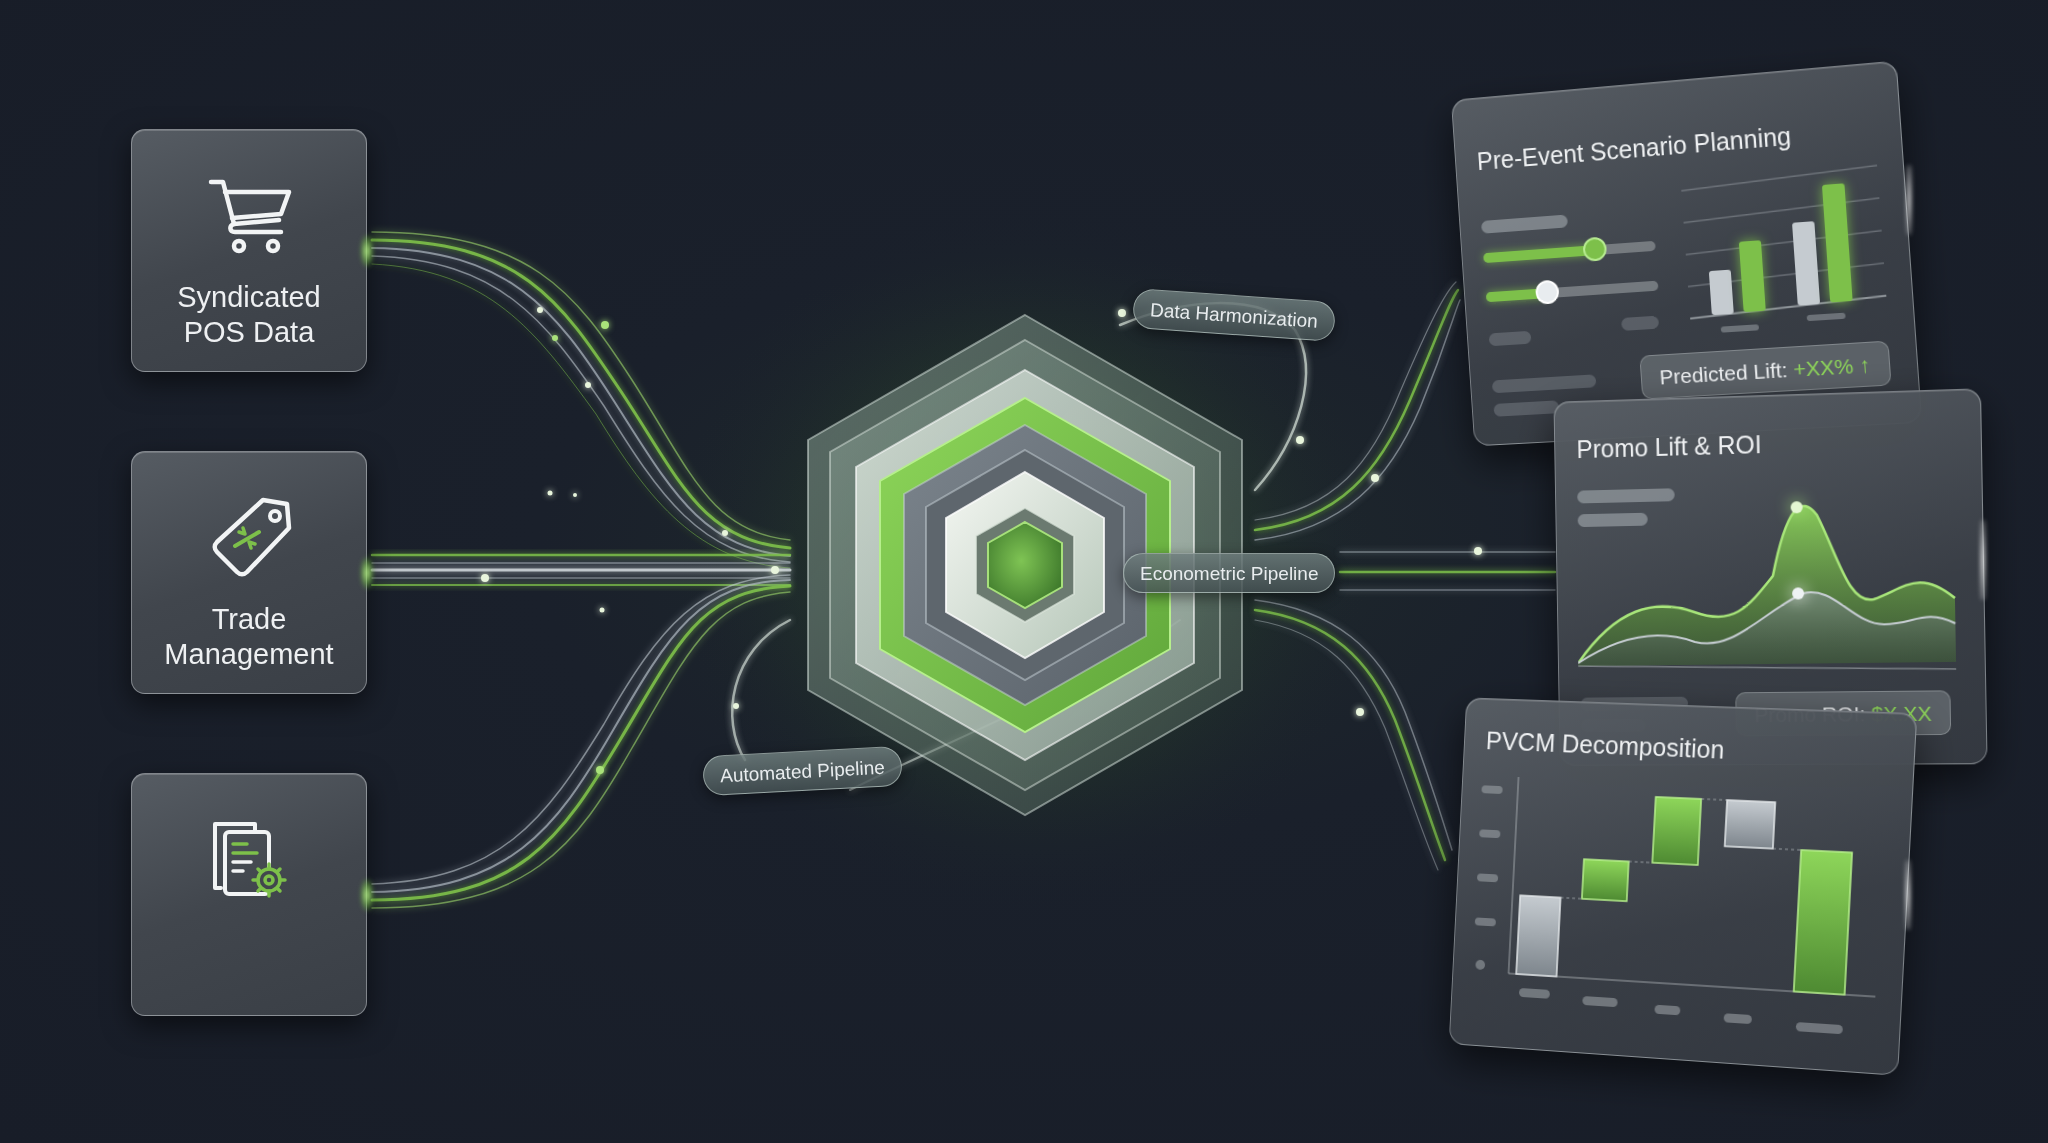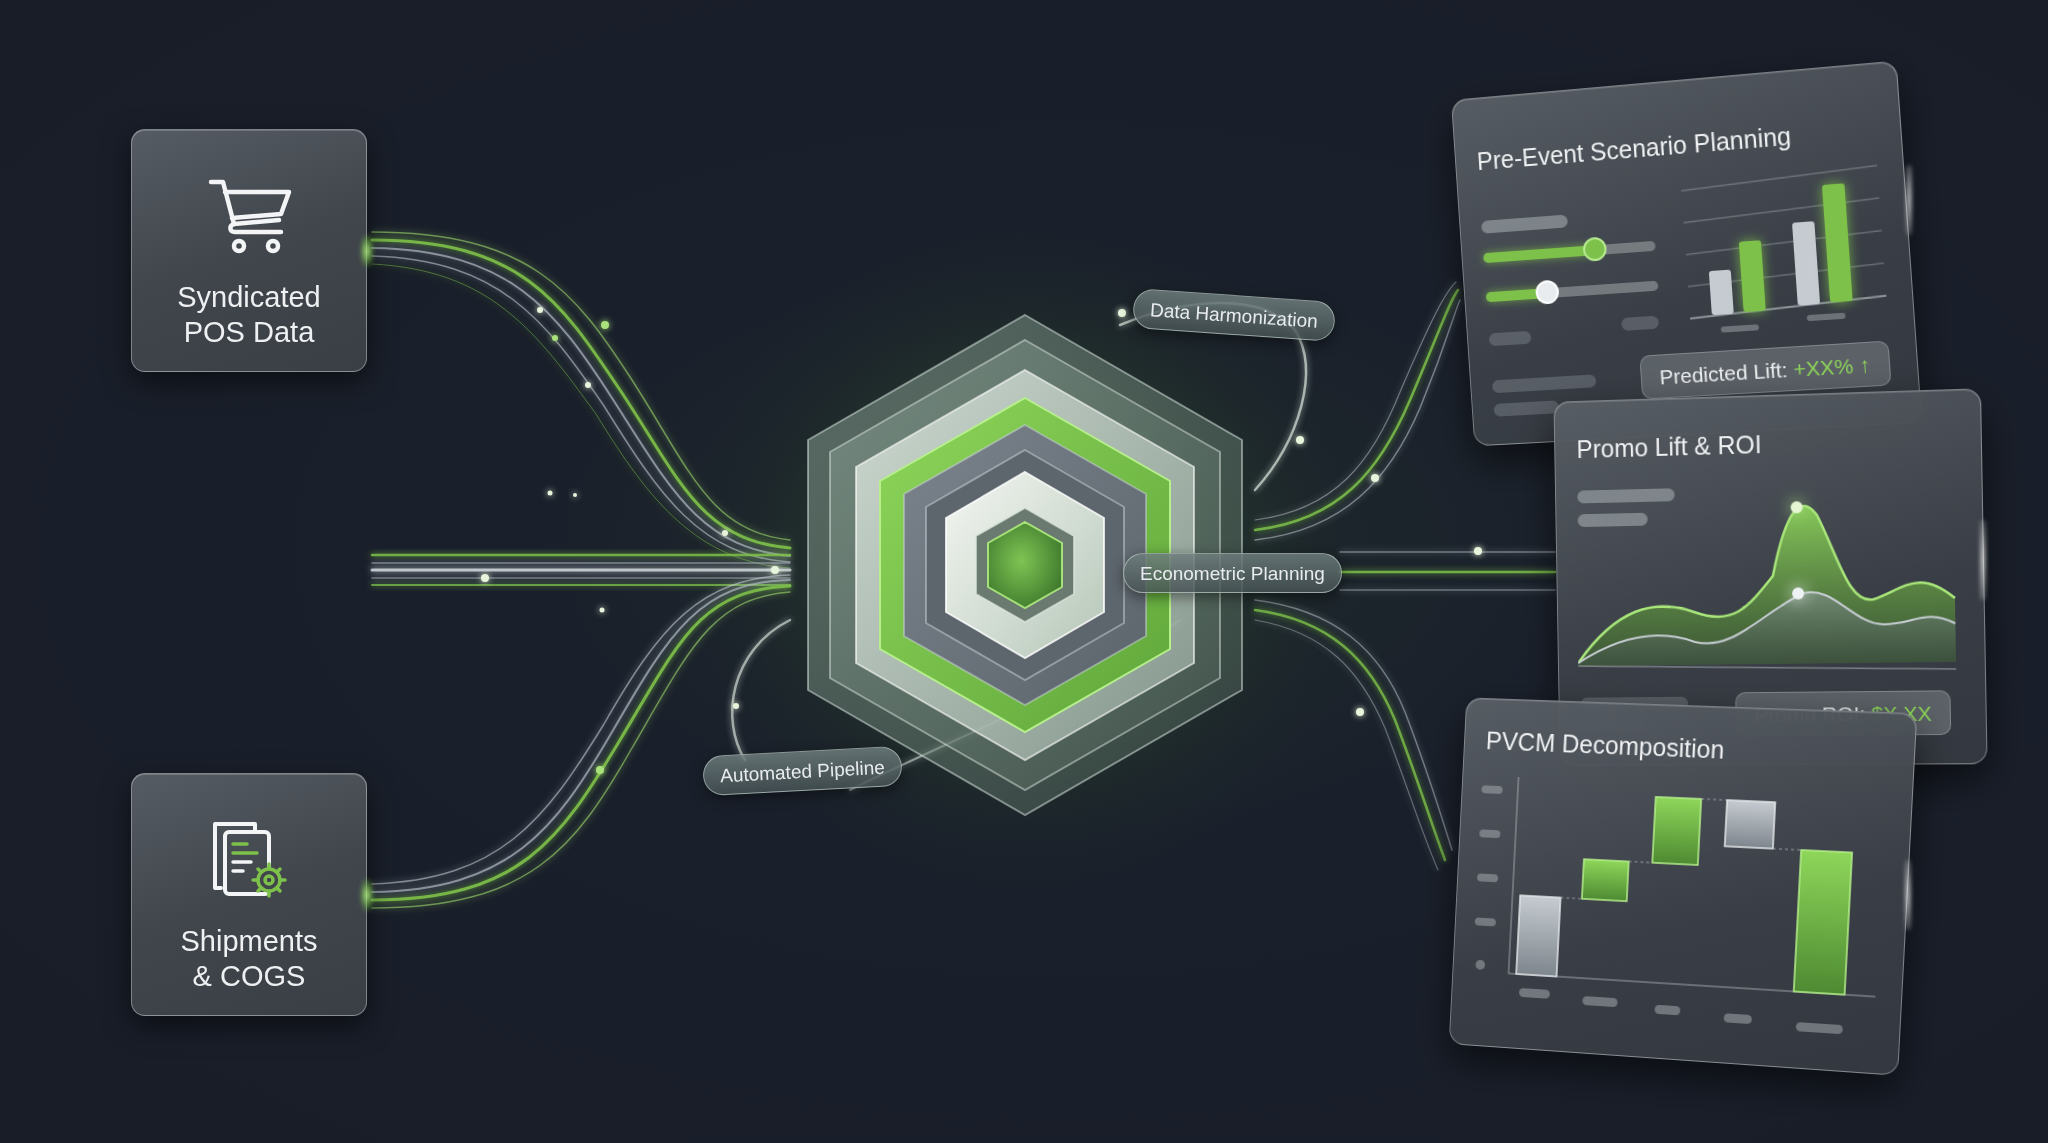--- a/index.html
+++ b/index.html
@@ -182,20 +182,32 @@
       <path d="M24,24 L88,24 L80,46 L31,50"></path>
       <path d="M33,56 C28,57 28,64 34,64 L80,64"></path>
       <circle cx="38" cy="78" r="5"></circle>
       <circle cx="72" cy="78" r="5"></circle>
     </svg>
     <div class="label">Syndicated
 POS Data</div>
     <div class="port"></div>
   </div>
 
+  <div class="src-card" style="top:451px;">
+    <svg class="icon" viewBox="0 0 96 96" fill="none" stroke-linecap="round" stroke-linejoin="round">
+      <path d="M62,10 L86,14 L88,38 L46,82 C43,85 39,85 36,82 L16,62 C13,59 13,55 16,52 Z" stroke="#f2f4f5" stroke-width="4.5"></path>
+      <circle cx="74" cy="26" r="5" stroke="#f2f4f5" stroke-width="4"></circle>
+      <line x1="34" y1="56" x2="58" y2="42" stroke="#7dc04a" stroke-width="4"></line>
+      <path d="M38,42 L44,44 L42,38" stroke="#7dc04a" stroke-width="3.5"></path>
+      <path d="M50,58 L48,52 L54,54" stroke="#7dc04a" stroke-width="3.5"></path>
+    </svg>
+    <div class="label">Trade
+Management</div>
+    <div class="port"></div>
+  </div>
 
   <div class="src-card" style="top:773px;">
     <svg class="icon" viewBox="0 0 96 96" fill="none" stroke-linecap="round" stroke-linejoin="round">
       <path d="M20,76 L14,76 L14,12 L54,12 L54,18" stroke="#f2f4f5" stroke-width="4"></path>
       <rect x="24" y="20" width="44" height="62" rx="4" stroke="#f2f4f5" stroke-width="4"></rect>
       <line x1="32" y1="32" x2="46" y2="32" stroke="#7dc04a" stroke-width="3.5"></line>
       <line x1="32" y1="41" x2="56" y2="41" stroke="#7dc04a" stroke-width="3.5"></line>
       <line x1="32" y1="50" x2="50" y2="50" stroke="#f2f4f5" stroke-width="3.5"></line>
       <line x1="32" y1="59" x2="42" y2="59" stroke="#f2f4f5" stroke-width="3.5"></line>
       <g stroke="#7dc04a" stroke-width="3.5" transform="translate(68,68)">
@@ -204,22 +216,20 @@
         <line x1="0" y1="-11" x2="0" y2="-16"></line>
         <line x1="0" y1="11" x2="0" y2="16"></line>
         <line x1="-11" y1="0" x2="-16" y2="0"></line>
         <line x1="11" y1="0" x2="16" y2="0"></line>
         <line x1="8" y1="8" x2="11" y2="11"></line>
         <line x1="-8" y1="-8" x2="-11" y2="-11"></line>
         <line x1="8" y1="-8" x2="11" y2="-11"></line>
         <line x1="-8" y1="8" x2="-11" y2="11"></line>
       </g>
     </svg>
-    <div class="label">Shipments
-&amp; COGS</div>
     <div class="port"></div>
   </div>
 
   <div class="hex-wrap">
     <svg viewBox="0 0 470 530">
       <defs>
         <linearGradient id="glassA" x1="0" y1="0" x2="1" y2="1">
           <stop offset="0%" stop-color="#8fa59a" stop-opacity="0.55"></stop>
           <stop offset="100%" stop-color="#4f6258" stop-opacity="0.45"></stop>
         </linearGradient>
@@ -251,21 +261,21 @@
       <polygon points="235,98 380,181 380,349 235,432 90,349 90,181" fill="url(#greenRing)" stroke="#b6ef8c" stroke-width="2"></polygon>
       <polygon points="235,125 356,194 356,336 235,405 114,336 114,194" fill="url(#greyRing)" stroke="rgba(200,210,215,0.5)" stroke-width="2"></polygon>
       <polygon points="235,150 334,207 334,323 235,380 136,323 136,207" fill="#5e666d" stroke="rgba(200,210,215,0.5)" stroke-width="2"></polygon>
       <polygon points="235,172 314,218 314,312 235,358 156,312 156,218" fill="url(#innerGlass)" stroke="rgba(255,255,255,0.8)" stroke-width="2"></polygon>
       <polygon points="235,208 284,236 284,294 235,322 186,294 186,236" fill="#6b7a70" stroke="rgba(220,230,220,0.7)" stroke-width="2"></polygon>
       <polygon points="235,222 272,243 272,287 235,308 198,287 198,243" fill="url(#coreGreen)" stroke="#a6e07a" stroke-width="2"></polygon>
     </svg>
   </div>
 
   <div class="pill" style="left:1133px; top:295px; transform: rotate(4deg);">Data Harmonization</div>
-  <div class="pill" style="left:1123px; top:553px;">Econometric Planning</div>
+  <div class="pill" style="left:1123px; top:553px;">Econometric Pipeline</div>
   <div class="pill" style="left:703px; top:751px; transform: rotate(-3deg);">Automated Pipeline</div>
 
 
   <div class="panel" style="left:1455px; top:80px; width:452px; height:355px; transform: perspective(1400px) rotateY(-8deg) rotateZ(-4deg);">
     <div class="ptitle" style="left:22px; top:50px;">Pre-Event Scenario Planning</div>
 
     <div class="bar-ph" style="left:22px; top:125px; width:90px;"></div>
 
     <div class="slider-track" style="left:22px; top:158px; width:178px;">
       <div class="slider-fill" style="width:63%;"></div>

